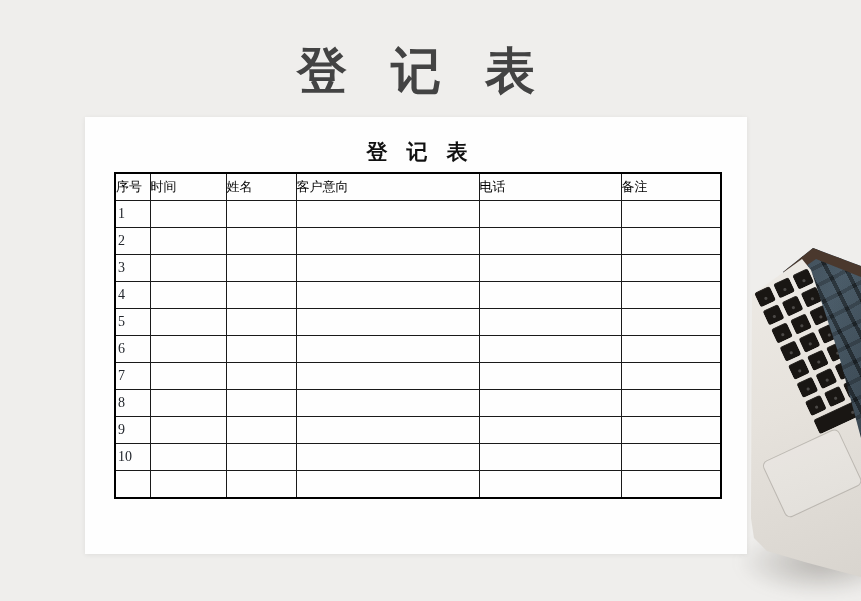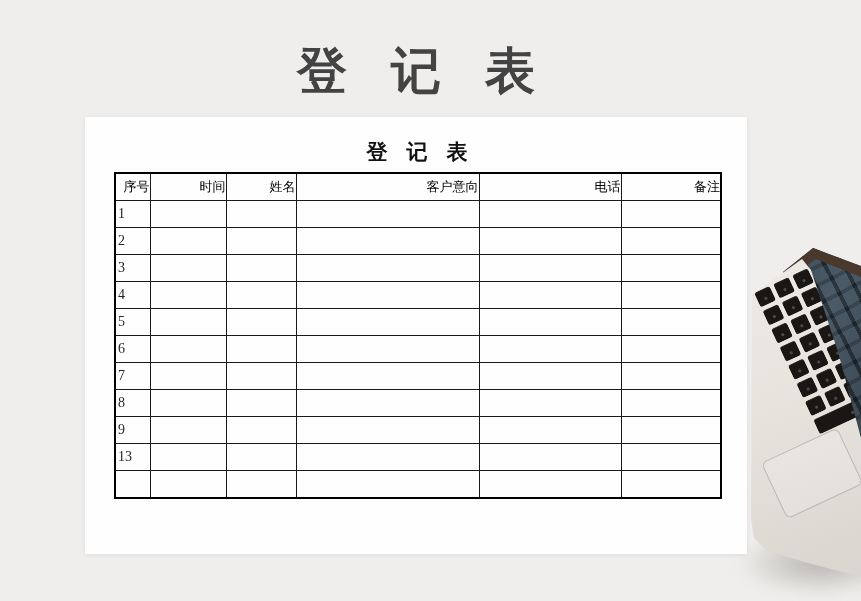--- a/index.html
+++ b/index.html
@@ -28,21 +28,21 @@
   }
   table.reg{
     position:absolute;left:29px;top:55px;width:606px;
     border-collapse:collapse;table-layout:fixed;
     border:2px solid #000;
   }
   table.reg th, table.reg td{
     border:1px solid #1a1a1a;height:26px;padding:0;
     font-size:13px;color:#000;overflow:hidden;
   }
-  table.reg th{font-weight:500;text-align:right;}
+  table.reg th{font-weight:500;text-align:left;}
   table.reg td.idx{
     font-family:"Liberation Serif",serif;font-size:14px;color:#22262c;
     text-align:left;padding-left:2px;vertical-align:middle;
   }
 
   
   .laptop-shadow{
     position:absolute;left:705px;top:515px;width:230px;height:95px;z-index:1;
     background:radial-gradient(closest-side,rgba(100,95,88,0.40),rgba(100,95,88,0.0) 72%);
     filter:blur(6px);
@@ -180,21 +180,21 @@
           </tr>
           <tr>
             <td class="idx">9</td>
             <td></td>
             <td></td>
             <td></td>
             <td></td>
             <td></td>
           </tr>
           <tr>
-            <td class="idx">13</td>
+            <td class="idx">10</td>
             <td></td>
             <td></td>
             <td></td>
             <td></td>
             <td></td>
           </tr>
           <tr>
             <td class="idx"></td>
             <td></td>
             <td></td>

